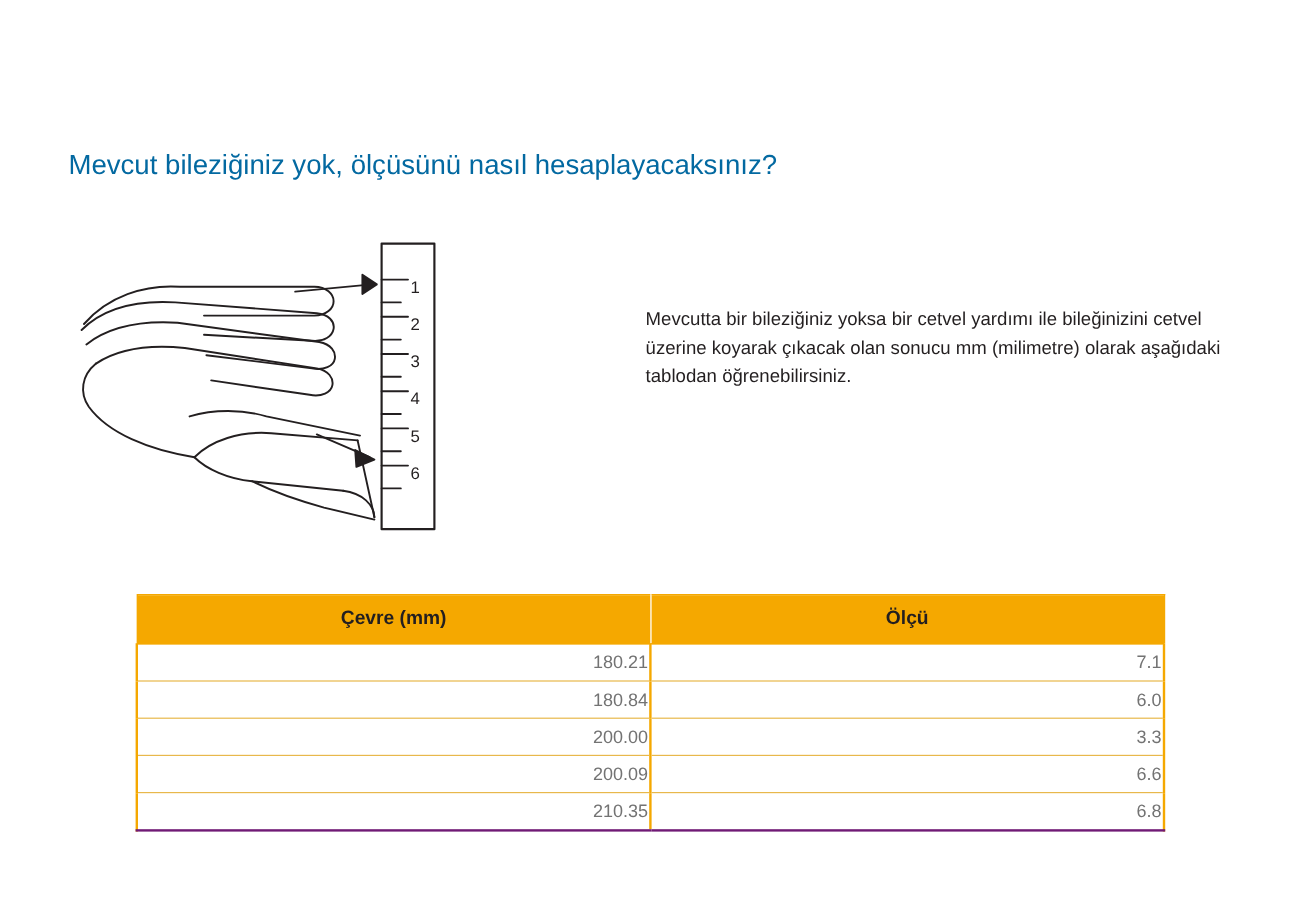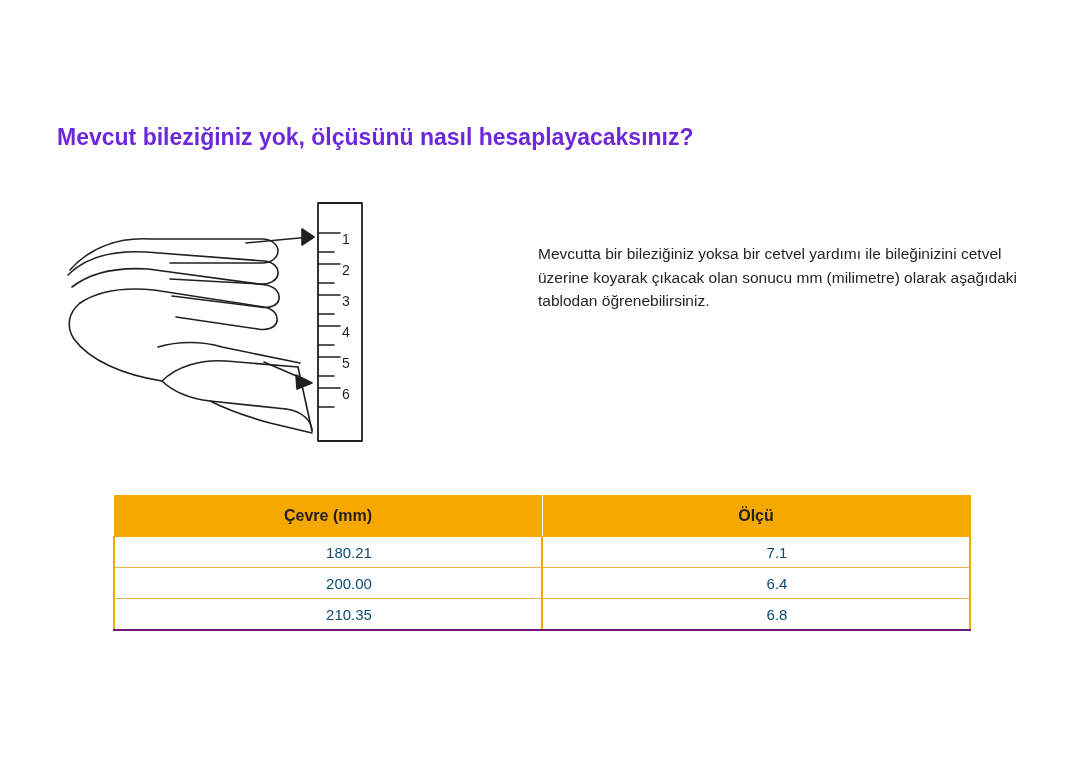--- a/index.html
+++ b/index.html
@@ -29,36 +29,36 @@
     font-weight: bold;
     letter-spacing: 0.5px;
     color: #231f20;
   }
 
   .subtitle {
     position: absolute;
     left: 57px;
     top: 124px;
     font-size: 23px;
-    font-weight: bold;
-    color: #6d28d9;
+    font-weight: normal;
+    color: #0369a1;
   }
 
   .illustration {
     position: absolute;
     left: 50px;
     top: 195px;
     width: 430px;
     height: 275px;
   }
 
   .paragraph {
     position: absolute;
     left: 538px;
-    top: 242px;
+    top: 255px;
     width: 480px;
     font-size: 15.5px;
     line-height: 1.52;
     color: #231f20;
   }
 
   .table-wrap {
     position: absolute;
     left: 113px;
     top: 495px;
@@ -82,27 +82,27 @@
     vertical-align: middle;
   }
 
   table.size-table th:first-child {
     border-right: 1px solid #ffffff;
   }
 
   table.size-table td {
     font-size: 15px;
     height: 28px;
-    text-align: center;
+    text-align: right;
     vertical-align: middle;
     border-left: 2px solid #f5a800;
     border-right: 2px solid #f5a800;
     border-top: 1px solid #e8b84b;
     border-bottom: 1px solid #e8b84b;
-    color: #0c4a6e;
+    color: #737373;
     padding-left: 43px;
   }
 
   table.size-table tr:last-child td {
     border-bottom: 2px solid #701a75;
   }
 
   table.size-table td.col-sep {
     border-right: 1px solid #e8b84b;
   }
@@ -174,22 +174,30 @@
           <th>Çevre (mm)</th>
           <th>Ölçü</th>
         </tr>
       </thead>
       <tbody>
         <tr>
           <td class="col-sep">180.21</td>
           <td>7.1</td>
         </tr>
         <tr>
+          <td class="col-sep">180.84</td>
+          <td>6.0</td>
+        </tr>
+        <tr>
           <td class="col-sep">200.00</td>
-          <td>6.4</td>
+          <td>3.3</td>
+        </tr>
+        <tr>
+          <td class="col-sep">200.09</td>
+          <td>6.6</td>
         </tr>
         <tr>
           <td class="col-sep">210.35</td>
           <td>6.8</td>
         </tr>
       </tbody>
     </table>
   </div>
 
 </div>

